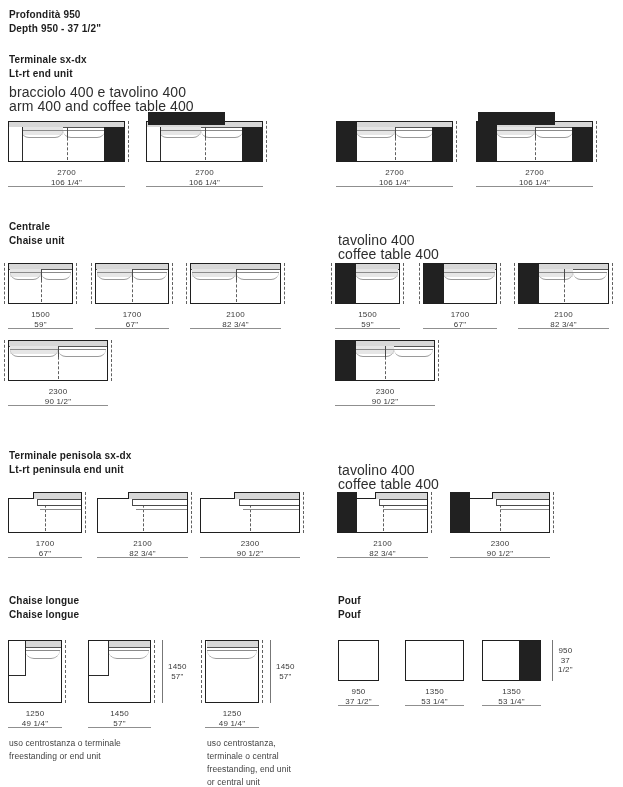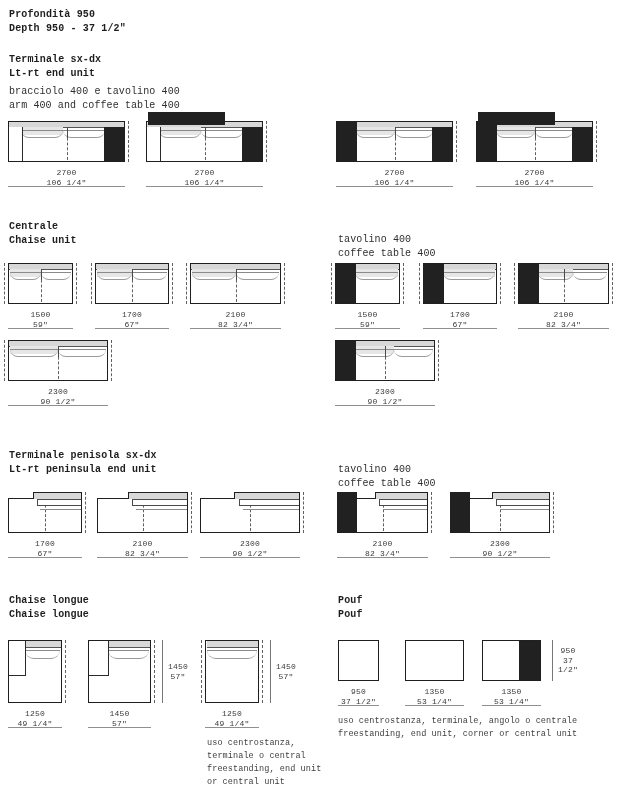--- a/index.html
+++ b/index.html
@@ -1,20 +1,20 @@
 <!DOCTYPE html>
 <html><head>
 <meta charset="utf-8">
 <style>
   html,body{margin:0;padding:0;background:#fff;}
   body{font-family:"Liberation Sans","DejaVu Sans",sans-serif;-webkit-font-smoothing:antialiased;}
-  .canvas{position:relative;width:623px;height:787px;background:#ffffff;overflow:hidden;font-family:Liberation Mono, monospace;}
+  .canvas{position:relative;width:623px;height:787px;background:#ffffff;overflow:hidden;}
   .abs{position:absolute;}
   .h-title{font-size:10px;font-weight:bold;color:#1d1d1d;line-height:14px;letter-spacing:.15px;}
-  .g-label{font-size:10px;color:#2e2e2e;line-height:14px;letter-spacing:.1px;}
+  .g-label{font-size:14px;color:#2e2e2e;line-height:14px;letter-spacing:.1px;}
   .dims{position:absolute;font-size:8px;color:#3a3a3a;line-height:9.5px;text-align:center;letter-spacing:.2px;}
   .rule{position:absolute;border-top:1px solid #8f8f8f;height:0;}
   .caption{position:absolute;font-size:8.5px;color:#3f3f3f;line-height:13px;letter-spacing:.1px;}
   .diagram{position:absolute;}
   .vlabel{font-size:8px;line-height:9.5px;color:#3a3a3a;text-align:center;letter-spacing:.2px;}
 </style>
 </head>
 <body>
 
 <div class="canvas">
@@ -410,20 +410,24 @@
       </div>
       <div class="rule" style="left: 0px; top: 87px; width: 54px;"></div>
       <div style="position: absolute; left: 65px; top: 0px; height: 63px; display: flex; align-items: center;">
         <div style="width: 1px; height: 63px; background: rgb(119, 119, 119); flex: 0 0 auto;"></div>
         <div class="vlabel" style="margin-left: 5px;">
           <div>1450</div>
           <div>57"</div>
         </div>
       </div>
     </div>
+    <div class="abs caption" style="left: 9px; top: 737px;">
+      <div>uso centrostanza o terminale</div>
+      <div>freestanding or end unit</div>
+    </div>
     <div class="abs caption" style="left: 207px; top: 737px;">
       <div>uso centrostanza,</div>
       <div>terminale o central</div>
       <div>freestanding, end unit</div>
       <div>or central unit</div>
     </div>
     <div class="abs h-title" style="left: 338px; top: 594px;">
       <div>Pouf</div>
       <div>Pouf</div>
     </div>
@@ -458,17 +462,13 @@
       </div>
       <div class="rule" style="left: 0px; top: 65px; width: 59px;"></div>
       <div style="position: absolute; left: 70px; top: 0px; height: 41px; display: flex; align-items: center;">
         <div style="width: 1px; height: 41px; background: rgb(119, 119, 119); flex: 0 0 auto;"></div>
         <div class="vlabel" style="margin-left: 5px;">
           <div>950</div>
           <div>37 1/2"</div>
         </div>
       </div>
     </div>
-    <div class="abs caption" style="left: 338px; top: 715px;">
-      <div>uso centrostanza, terminale, angolo o centrale</div>
-      <div>freestanding, end unit, corner or central unit</div>
-    </div>
   </div>
 
 </body></html>

